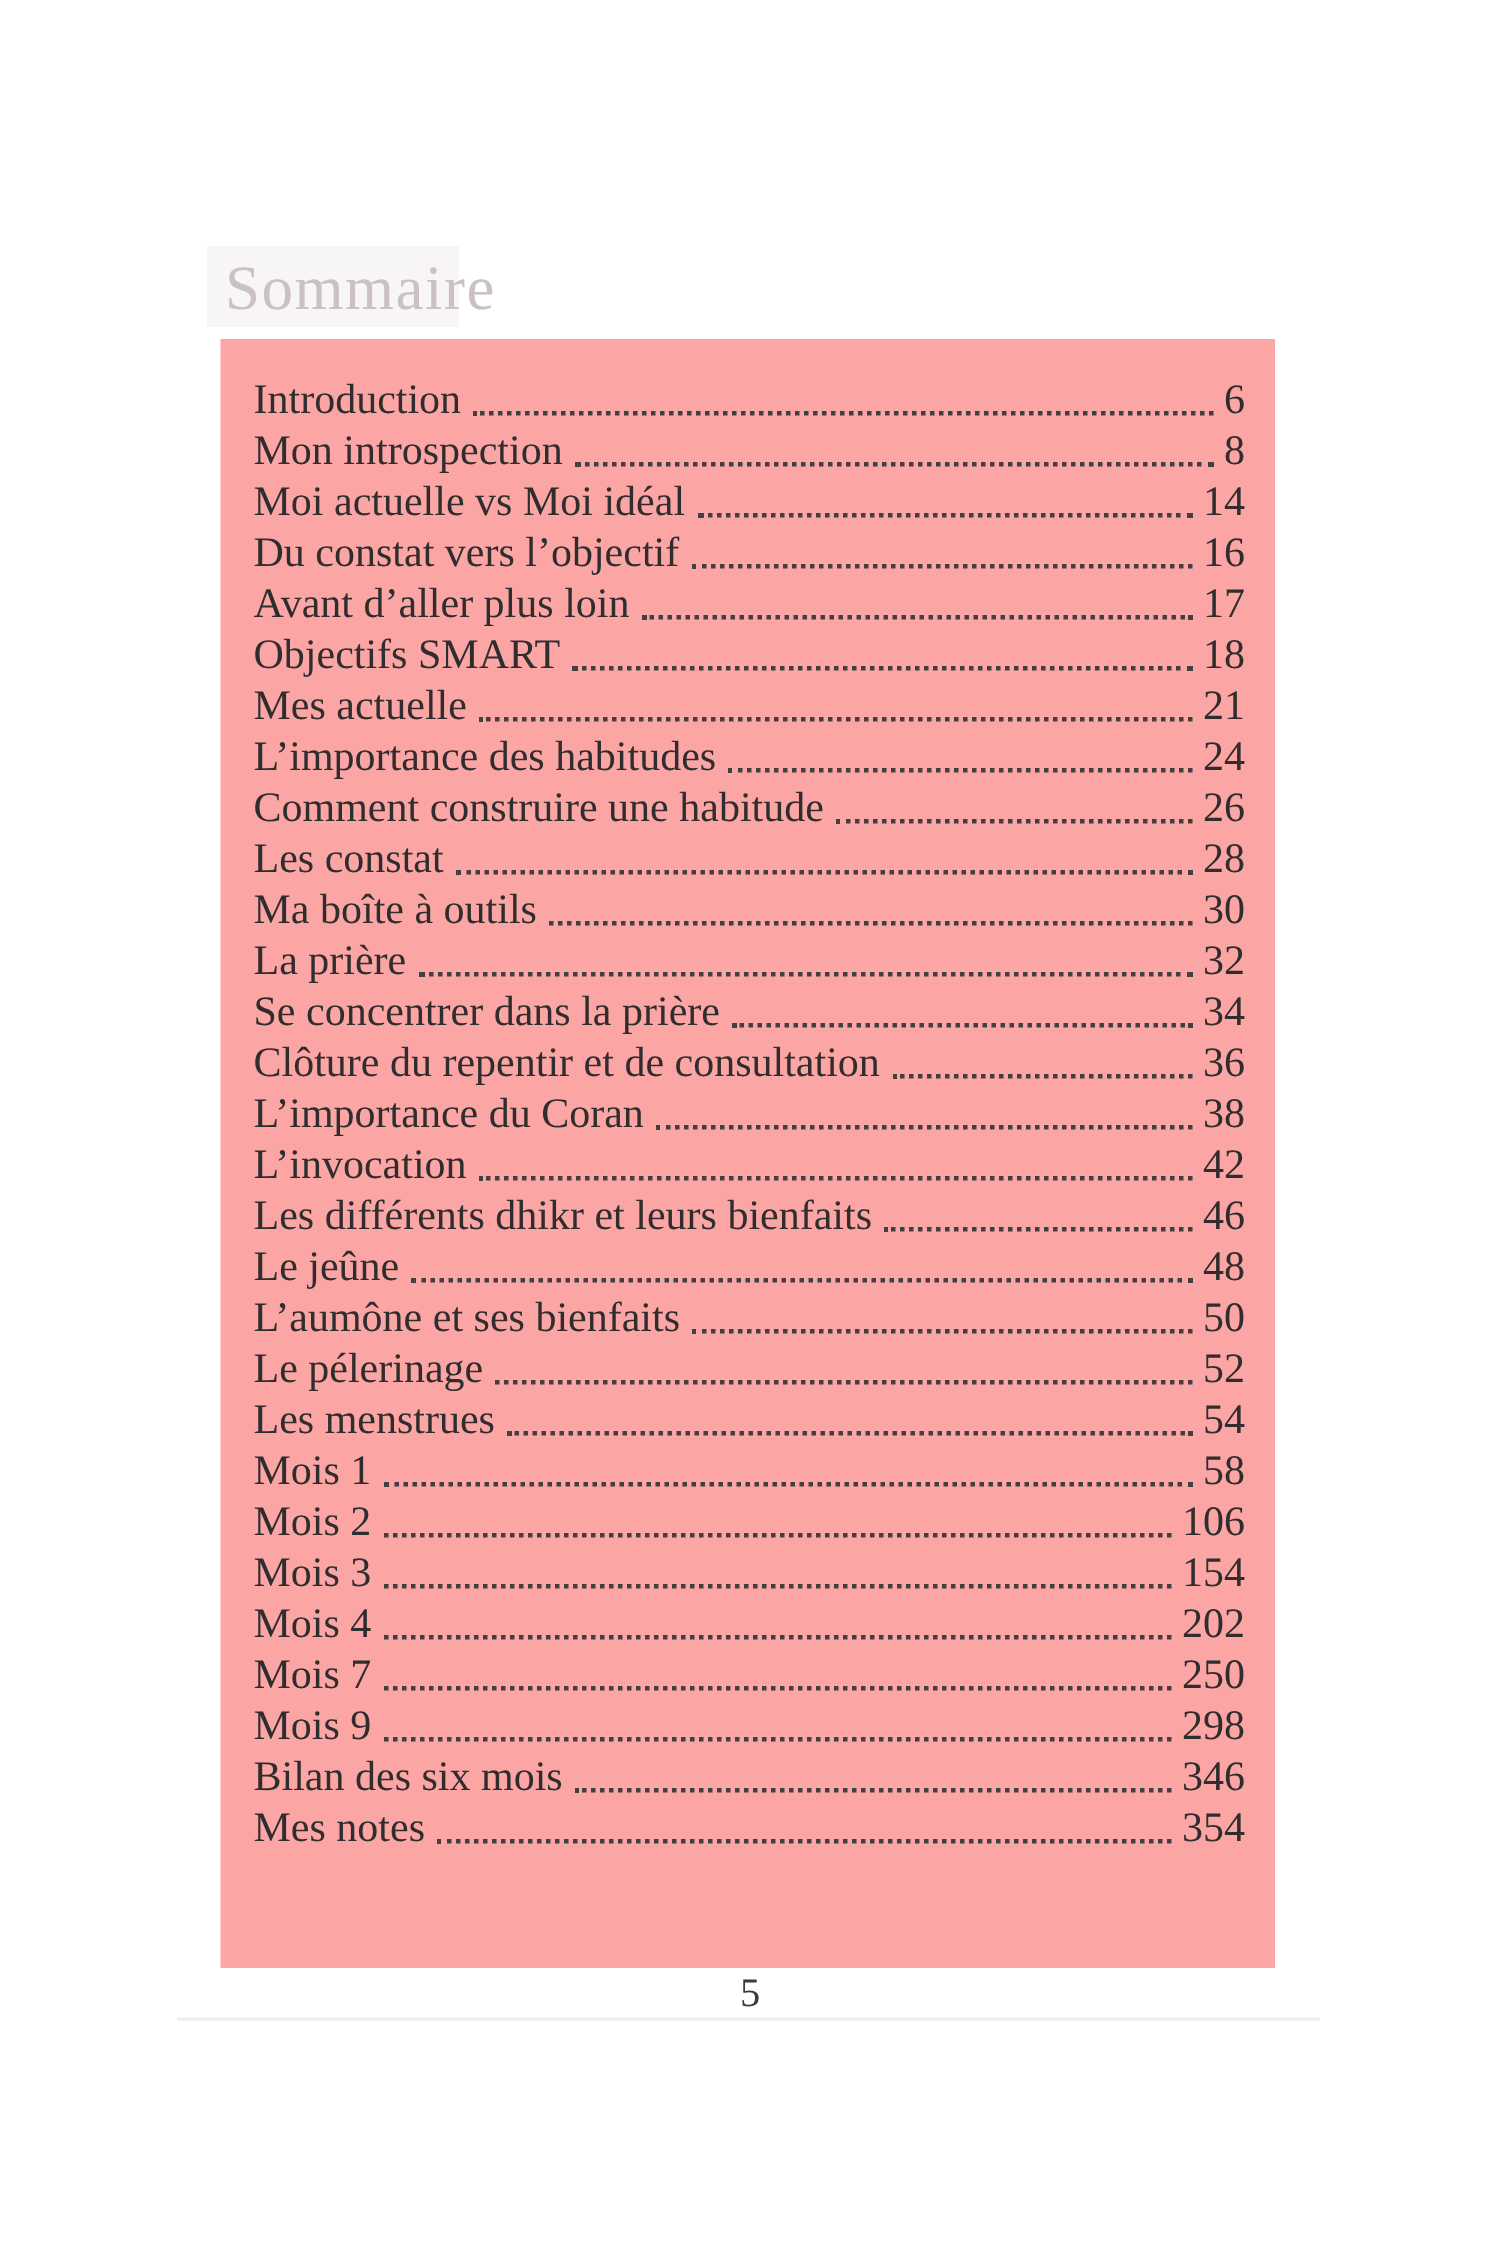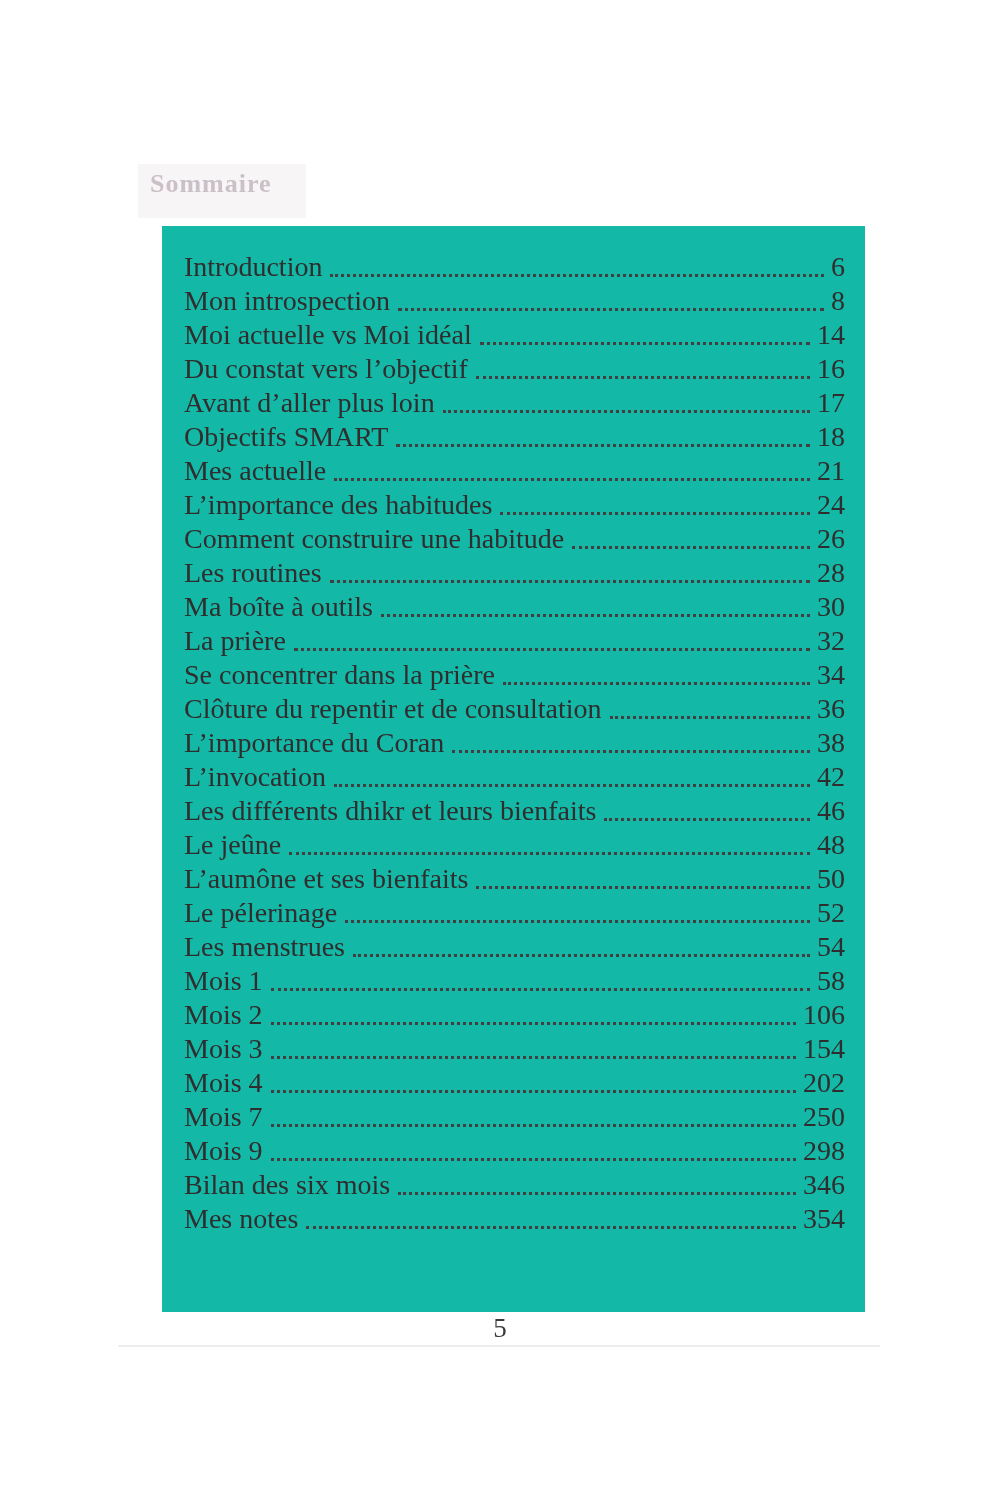--- a/index.html
+++ b/index.html
@@ -19,33 +19,33 @@
     left: 138px;
     top: 164px;
     width: 168px;
     height: 54px;
     background: #f7f5f6;
   }
   .page-title {
     position: absolute;
     left: 150px;
     top: 168px;
-    font-size: 26px;
-    font-weight: 700;
+    font-size: 42px;
+    font-weight: 400;
     color: #cbc0c7;
     letter-spacing: 1px;
     line-height: 1.2;
   }
   .toc-panel {
     position: absolute;
-    left: 162px;
+    left: 147px;
     top: 226px;
     width: 703px;
     height: 1086px;
-    background: #14b8a6;
+    background: #fca5a5;
     box-sizing: border-box;
     padding: 24px 20px 0 22px;
   }
   .toc-row {
     display: flex;
     height: 34px;
     line-height: 34px;
     font-size: 28px;
     color: #2f2d2e;
   }
@@ -137,21 +137,21 @@
       <span class="toc-page">24</span>
     </div>
 
     <div class="toc-row">
       <span class="toc-label">Comment construire une habitude</span>
       <span class="dot-leader"></span>
       <span class="toc-page">26</span>
     </div>
 
     <div class="toc-row">
-      <span class="toc-label">Les routines</span>
+      <span class="toc-label">Les constat</span>
       <span class="dot-leader"></span>
       <span class="toc-page">28</span>
     </div>
 
     <div class="toc-row">
       <span class="toc-label">Ma boîte à outils</span>
       <span class="dot-leader"></span>
       <span class="toc-page">30</span>
     </div>
 

